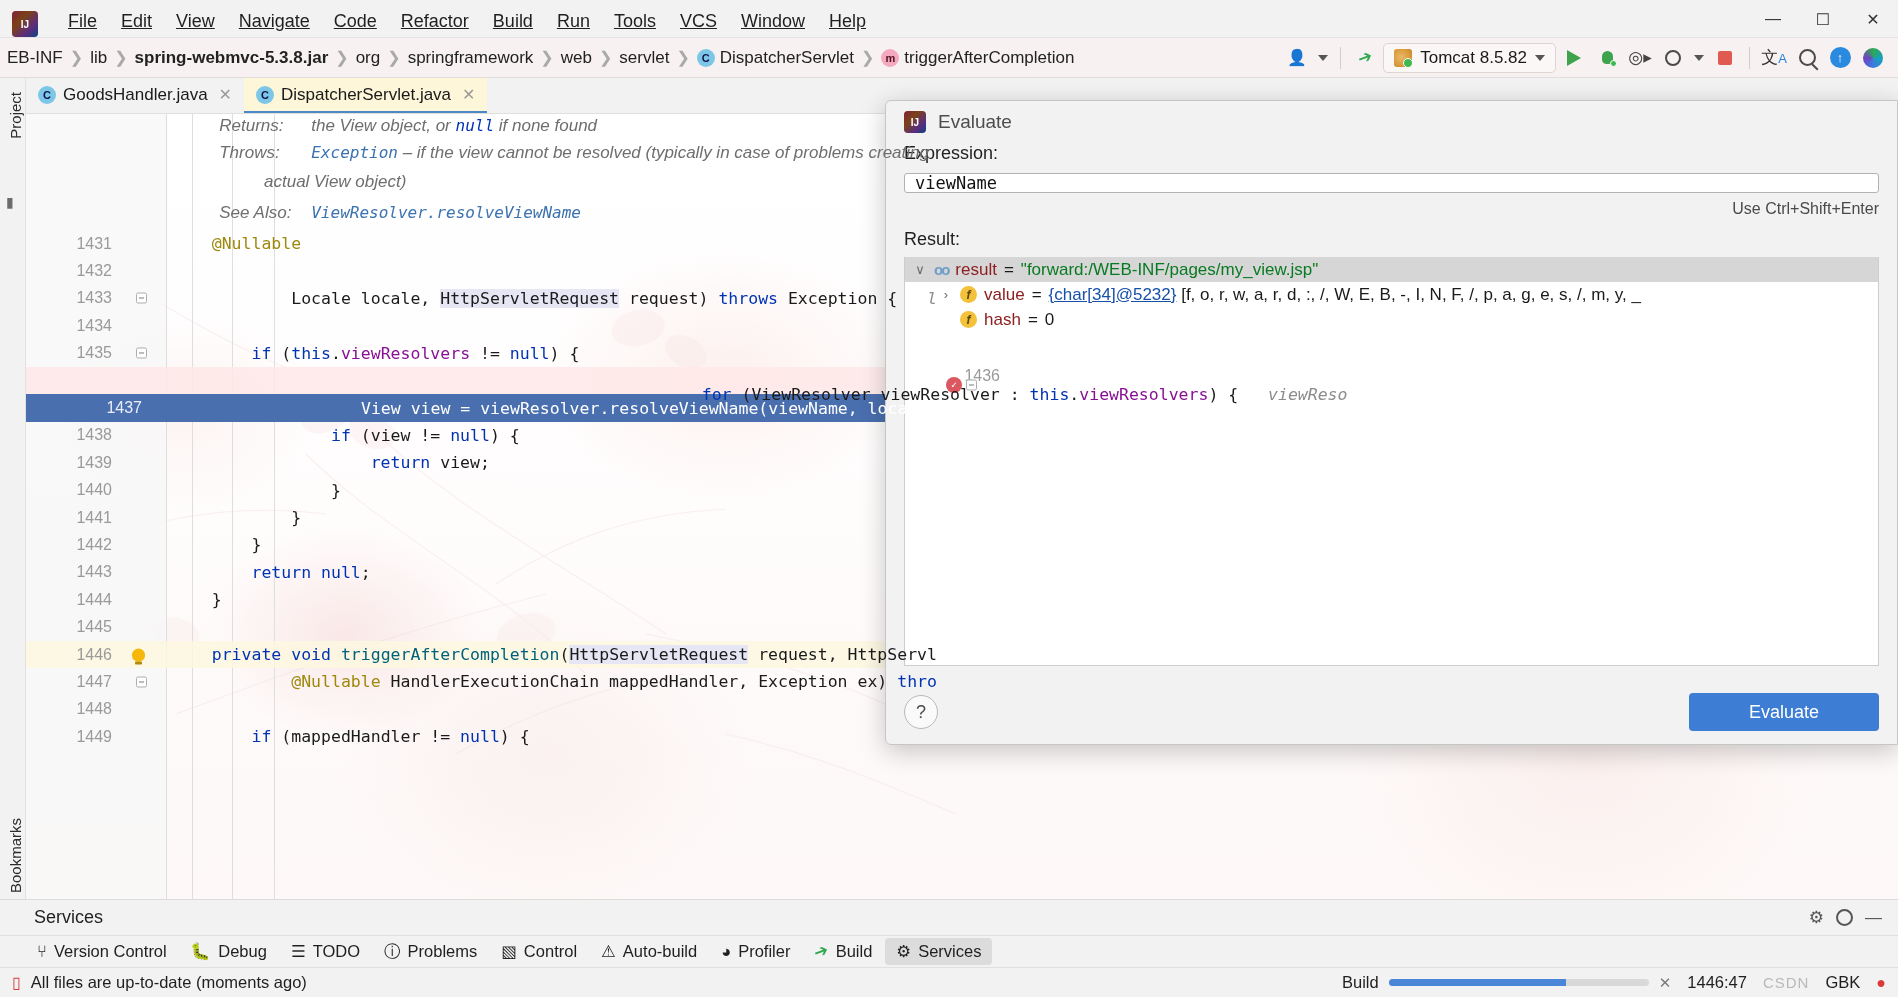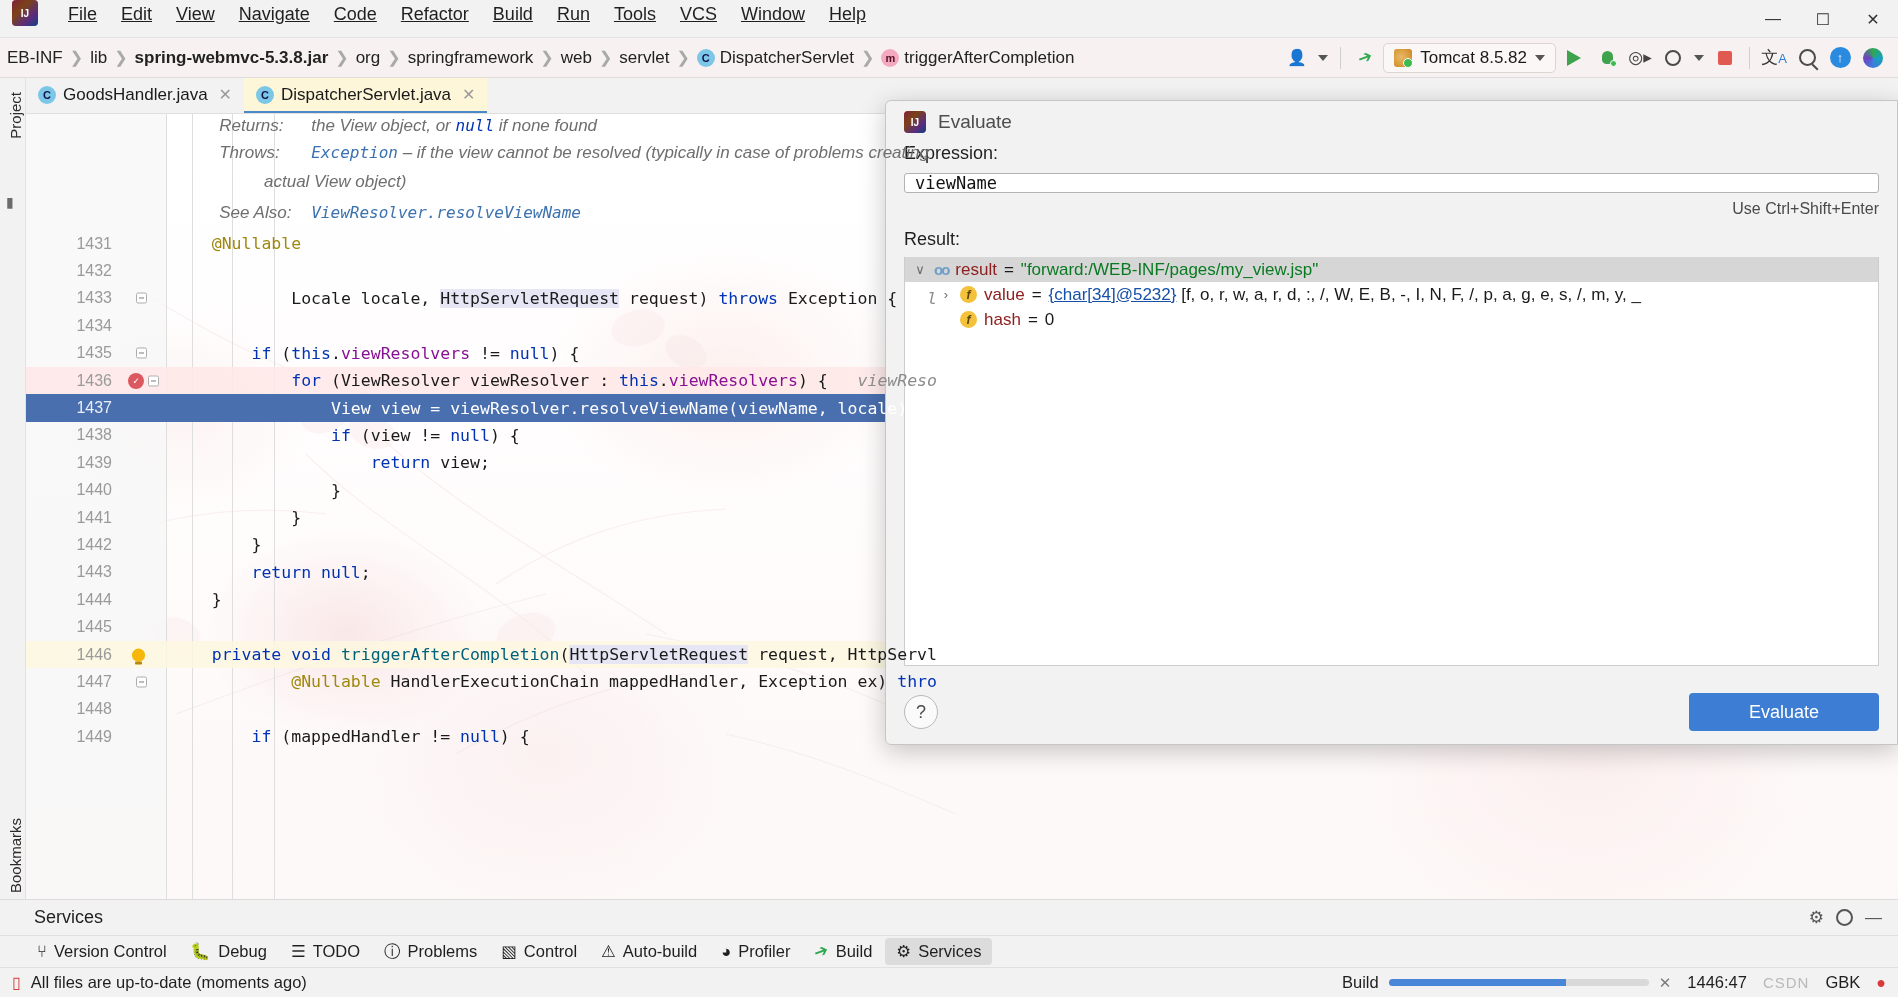--- a/index.html
+++ b/index.html
@@ -9,21 +9,21 @@
     font-size: 17px;
     color:#1a1a1a;
     background:#f2f2f2;
     -webkit-font-smoothing:antialiased;
   }
   .app { position:relative; width:1898px; height:997px; background:#f7f7f7; }
 
   
   .titlebar {
     position:absolute; left:0; top:0; width:1898px; height:38px;
-    background:#f2f2f2; display:flex; align-items:flex-start;
+    background:#f2f2f2; display:flex; align-items:flex-end;
     border-bottom:1px solid #e4e4e4;
   }
   .ij-logo {
     width:26px; height:26px; margin-left:12px; margin-right:10px;
     border-radius:4px; position:relative; overflow:hidden;
     background:linear-gradient(135deg,#fe315d 0%,#f97a12 35%,#b24bf3 70%,#087cfa 100%);
     flex:none;
   }
   .ij-logo::after{
     content:"IJ"; position:absolute; left:0; top:0; right:0; bottom:0;
@@ -163,22 +163,22 @@
     white-space:pre;
   }
   .lnum {
     width:96px; text-align:right; padding-right:10px; flex:none;
     color:#9a9a9a; font-family:"Liberation Sans",sans-serif; font-size:16px;
     position:relative; z-index:2;
   }
   .gicon { width:44px; flex:none; position:relative; z-index:2; }
   .ctext { flex:1; position:relative; z-index:2; padding-left:6px; }
 
-  .cline.hl-pink { background:rgba(255,231,231,.85); }
-  .cline.hl-exec { background:#4a6fae; }
+  .cline.hl-pink { background:rgba(255,231,231,.85);flex-direction:column; }
+  .cline.hl-exec { background:#4a6fae;padding-left:30px; }
   .cline.hl-exec .ctext, .cline.hl-exec .ctext span { color:#ffffff !important; }
   .cline.hl-exec .lnum { color:#e9eefa; }
   .cline.hl-yellow { background:rgba(253,248,222,.8); }
 
   
   .kw   { color:#0033b3; }
   .ann  { color:#9e880d; }
   .typ  { color:#1a1a1a; }
   .fld  { color:#871094; }
   .mth  { color:#00627a; }

